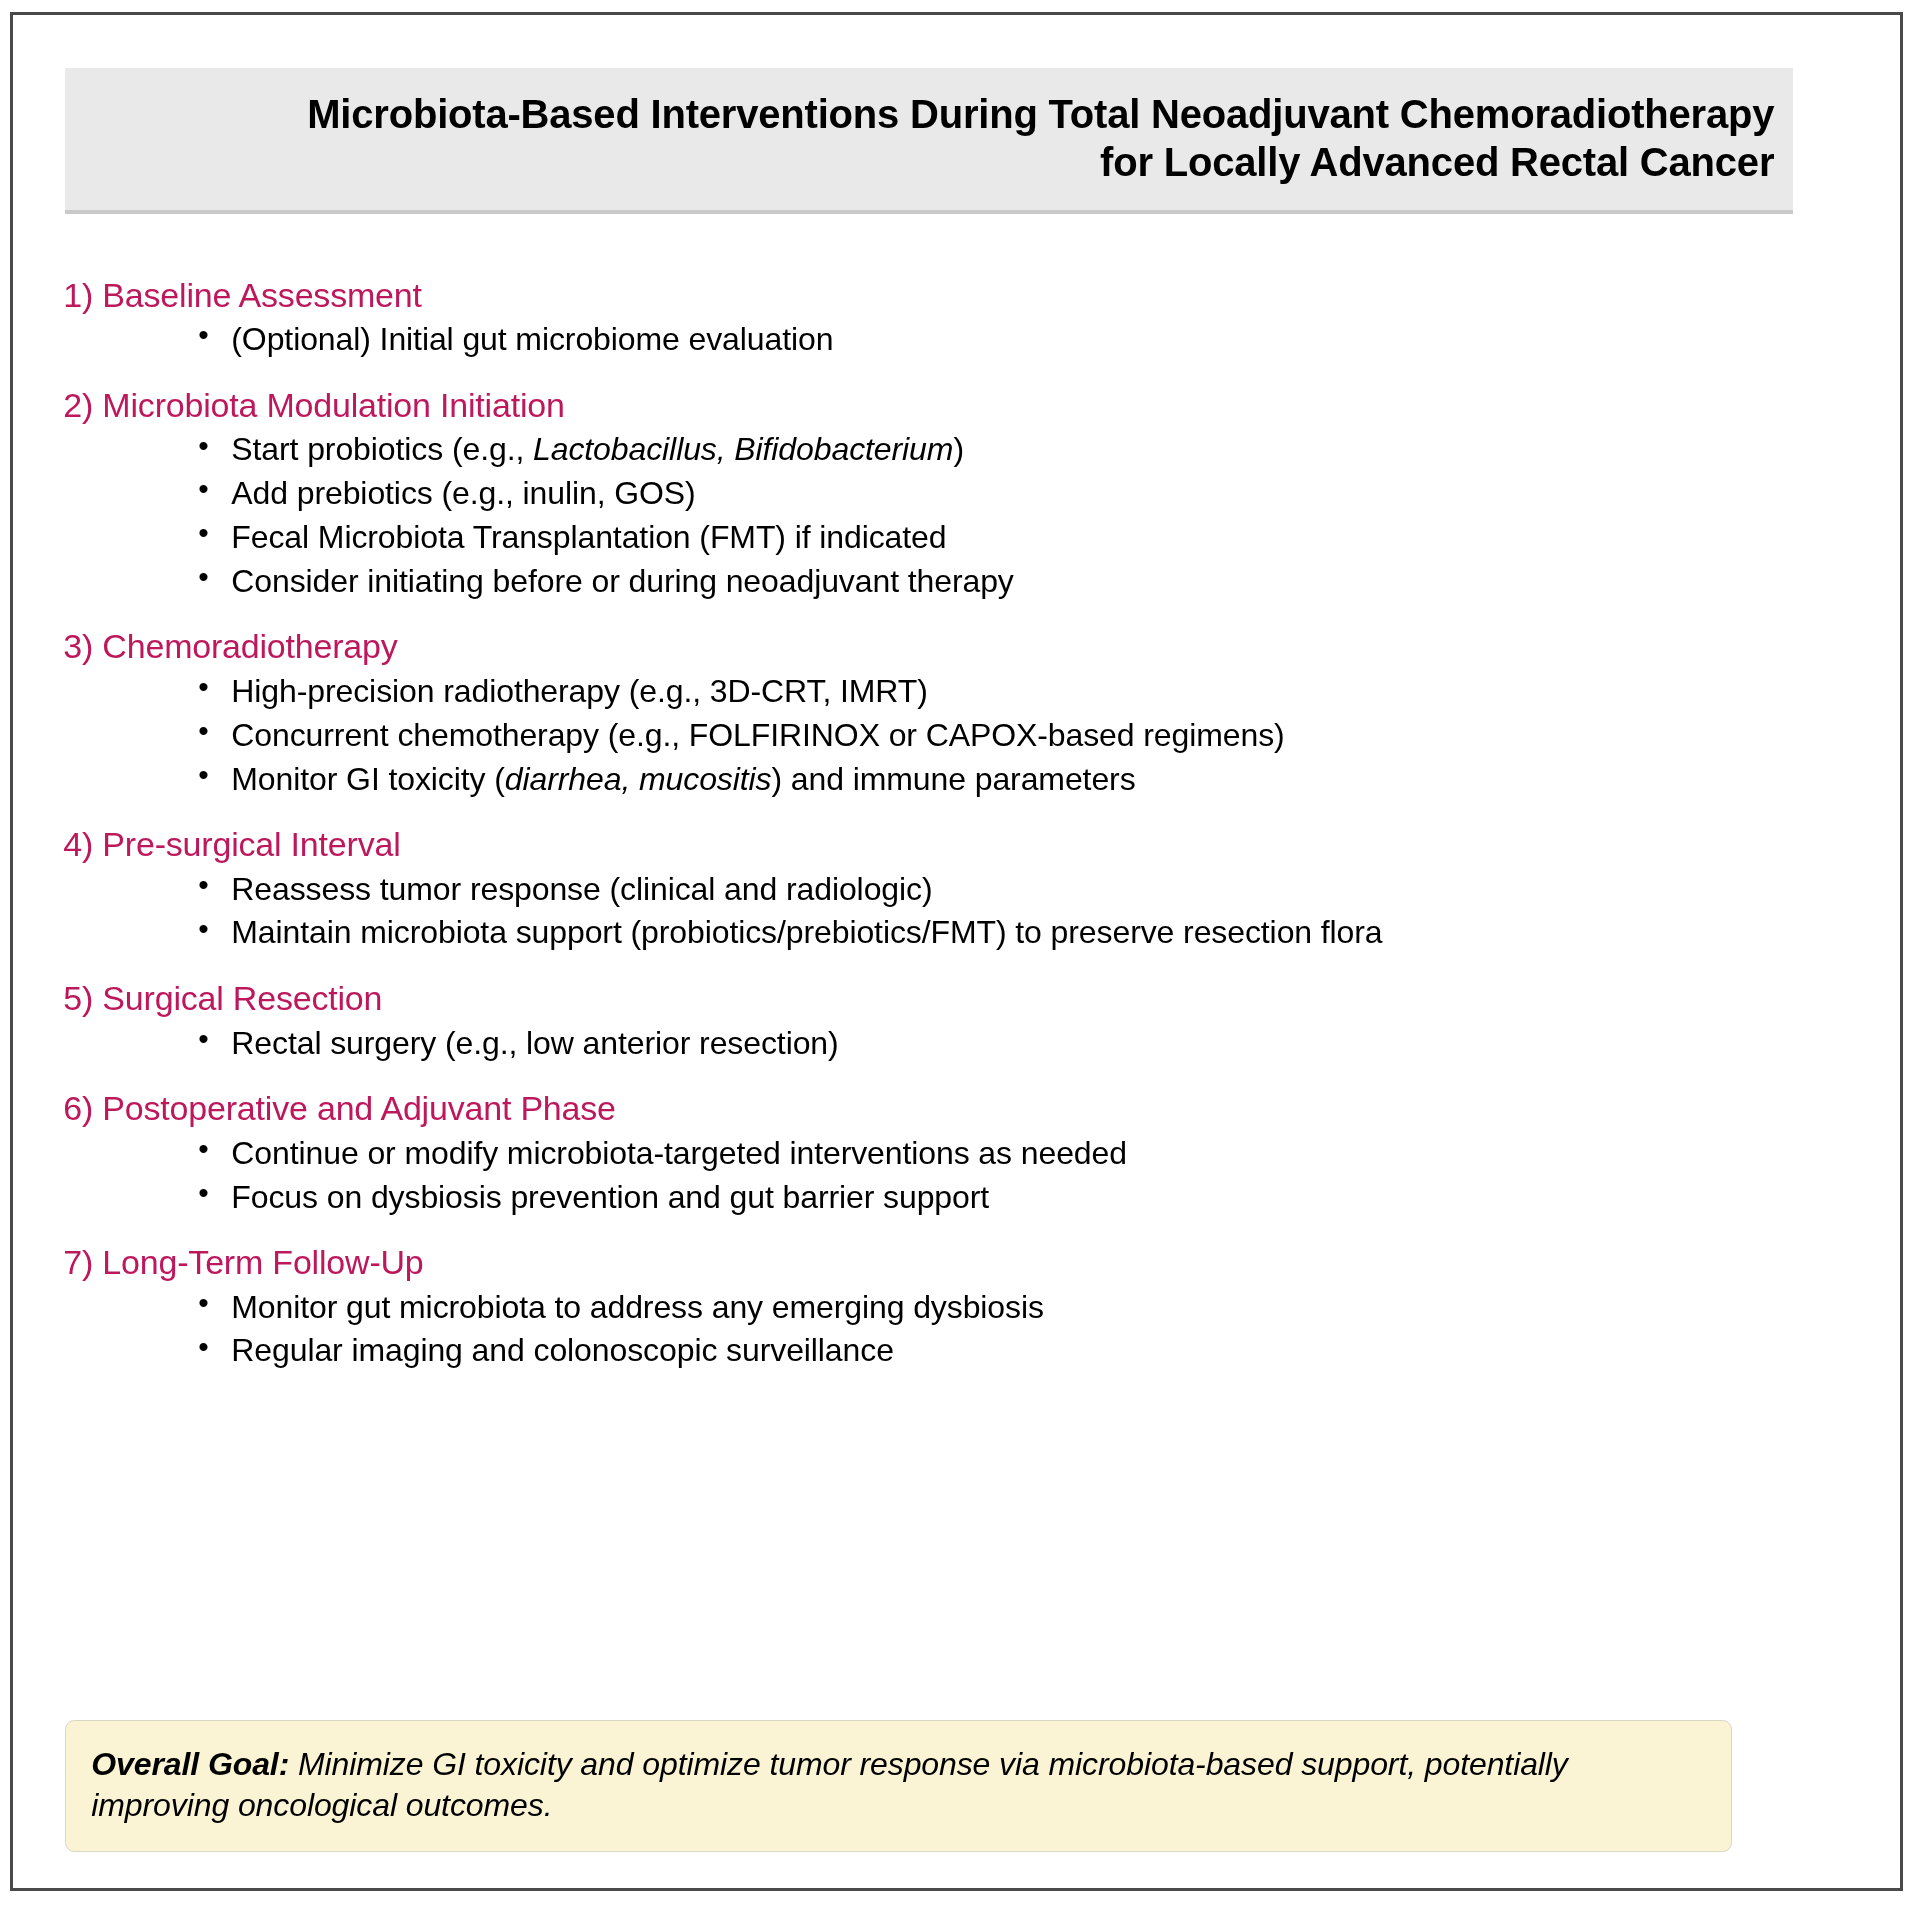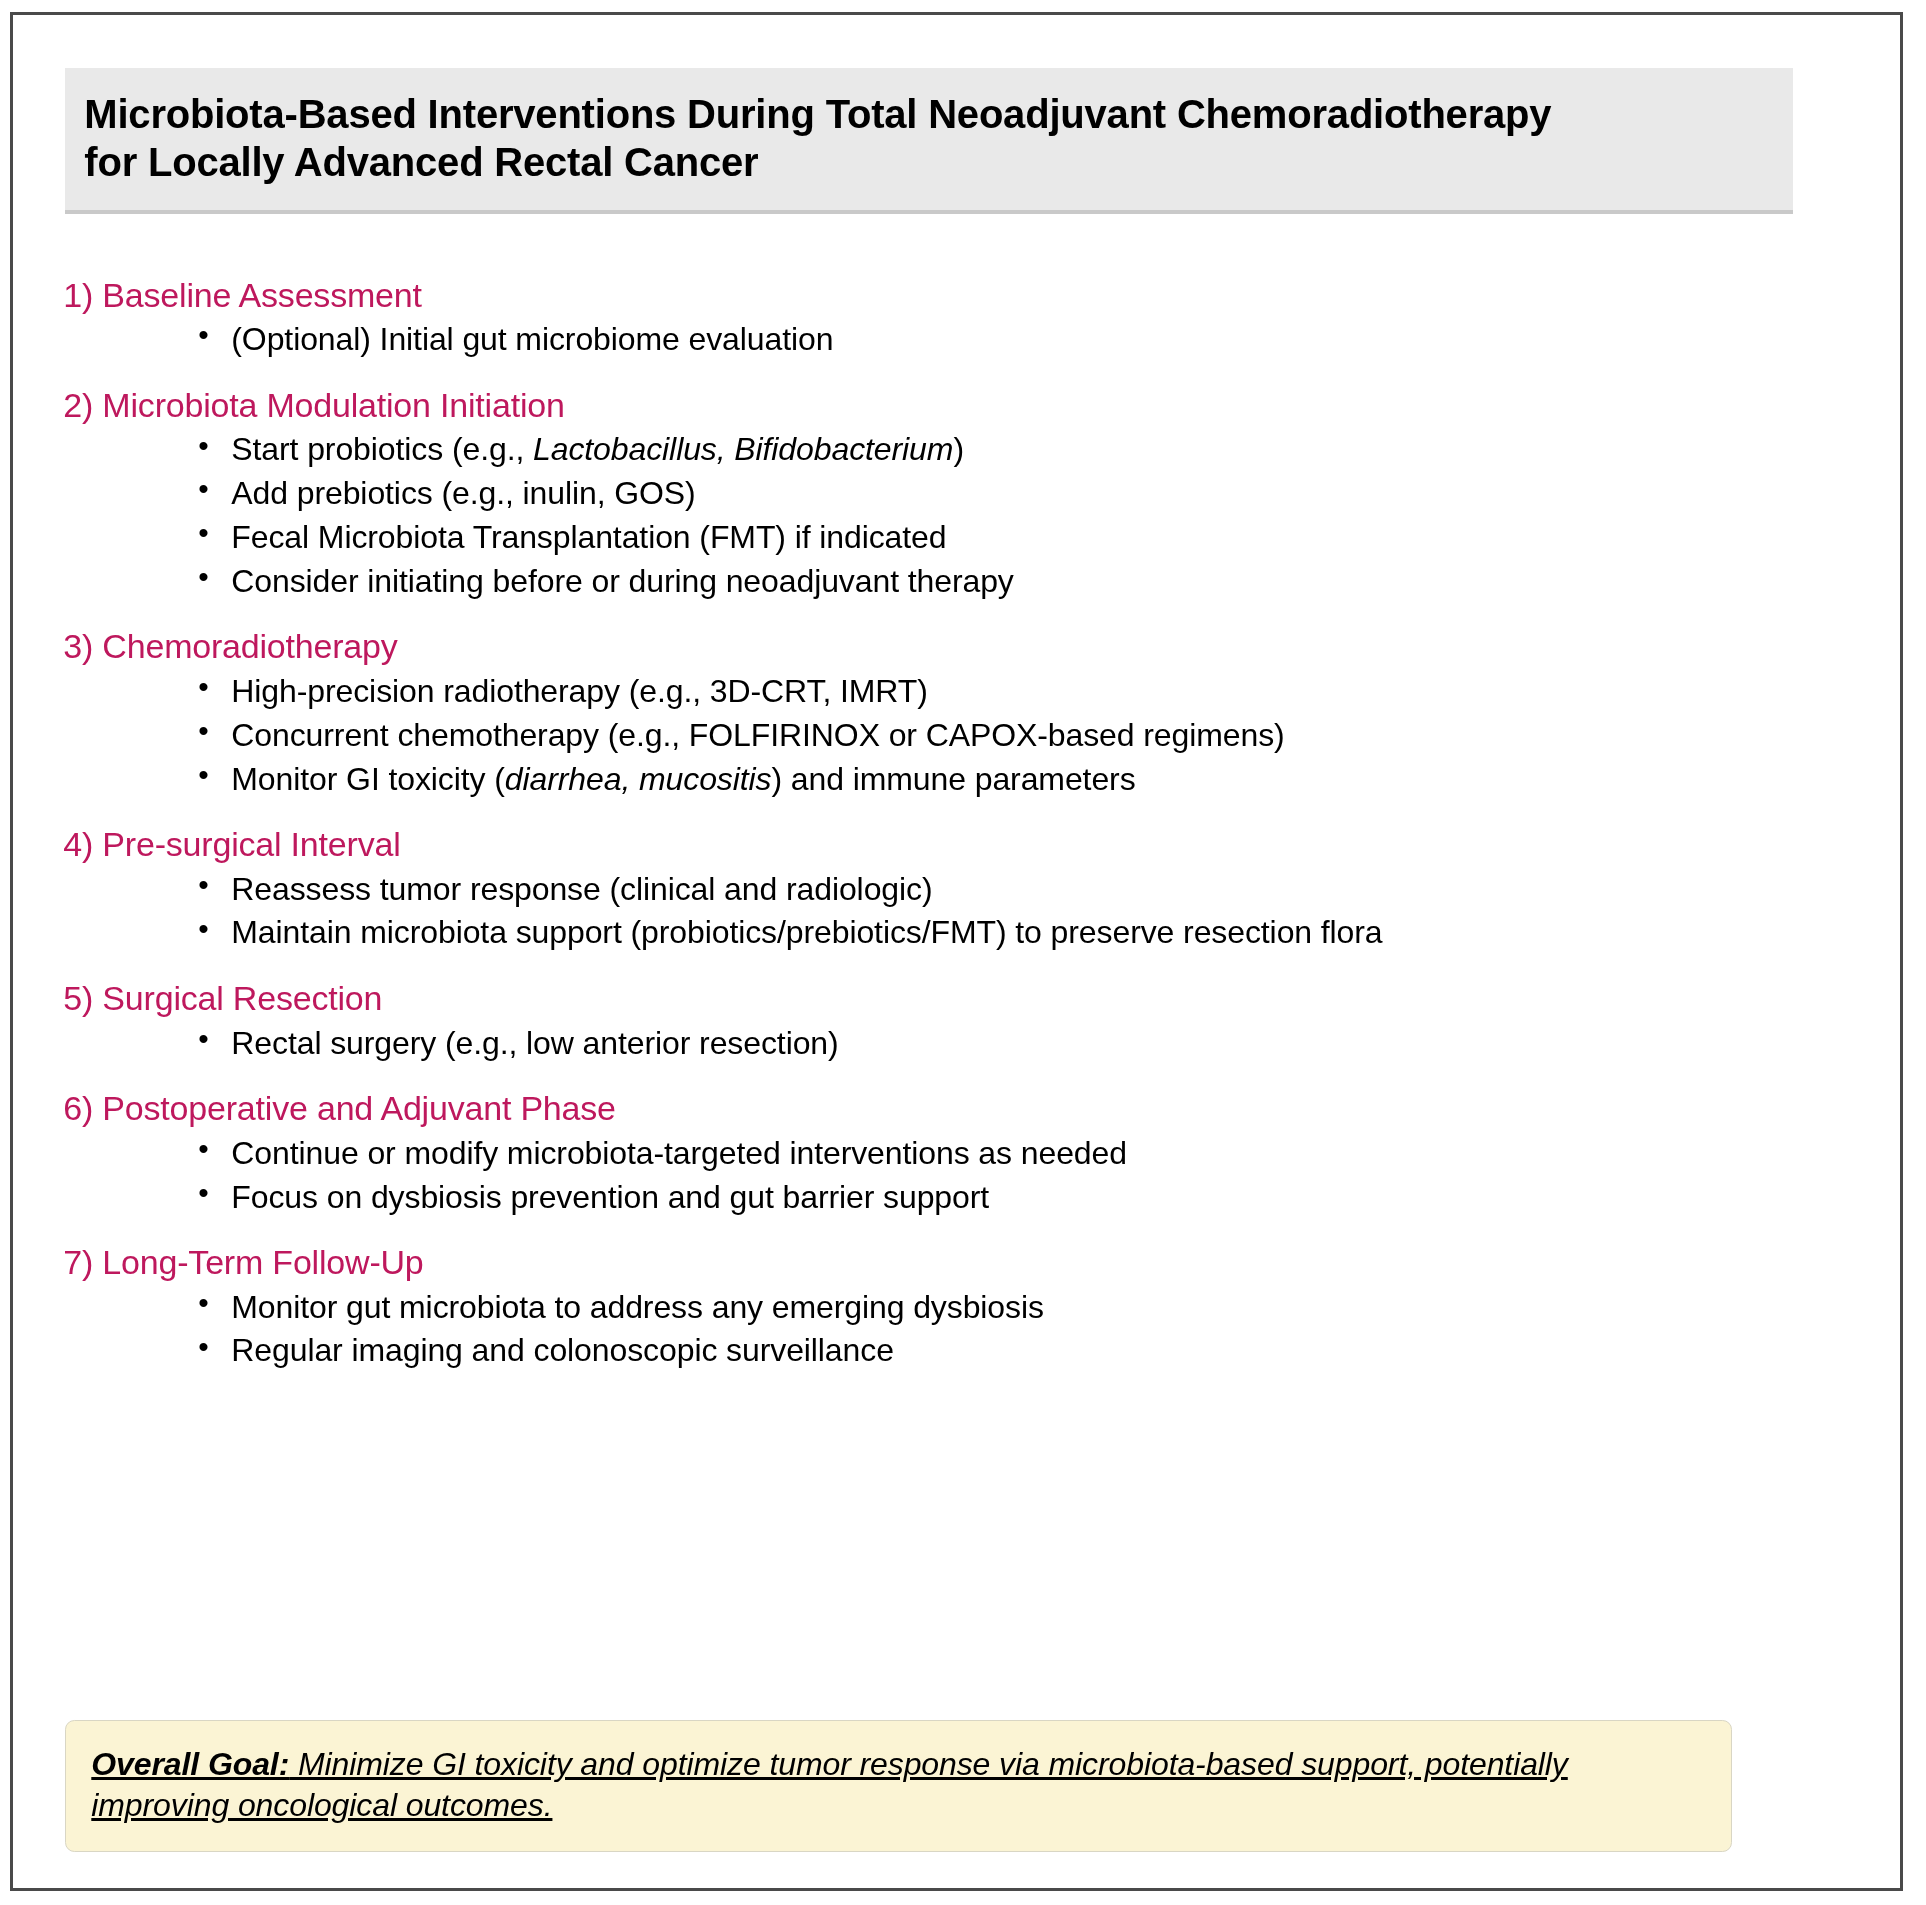--- a/index.html
+++ b/index.html
@@ -39,21 +39,21 @@
   
   .title-banner {
     position: absolute;
     left: 52px;
     top: 53px;
     width: 1728px;
     background: #e9e9e9;
     border-bottom: 4.7px solid #c9c9c9;
     box-sizing: border-box;
     padding: 22px 19px 24px 19px;
-    text-align: left;
+    text-align: right;
   }
   .title-banner .title-line {
     font-size: 40px;
     font-weight: bold;
     line-height: 1.20;
     letter-spacing: -0.2px;
     color: #000;
   }
 
   
@@ -118,21 +118,20 @@
     border-radius: 9.4px;
     box-sizing: border-box;
     padding: 23.4px 25px 26px 25px;
   }
   .goal-text {
     font-size: 32px;
     font-style: italic;
     line-height: 1.27;
     color: #000;
     letter-spacing: -0.1px;
-    text-decoration: underline;
   }
   .goal-text .goal-label {
     font-weight: bold;
     font-style: italic;
   }
 </style>
 </head>
 <body>
 
 <div class="page-frame">

